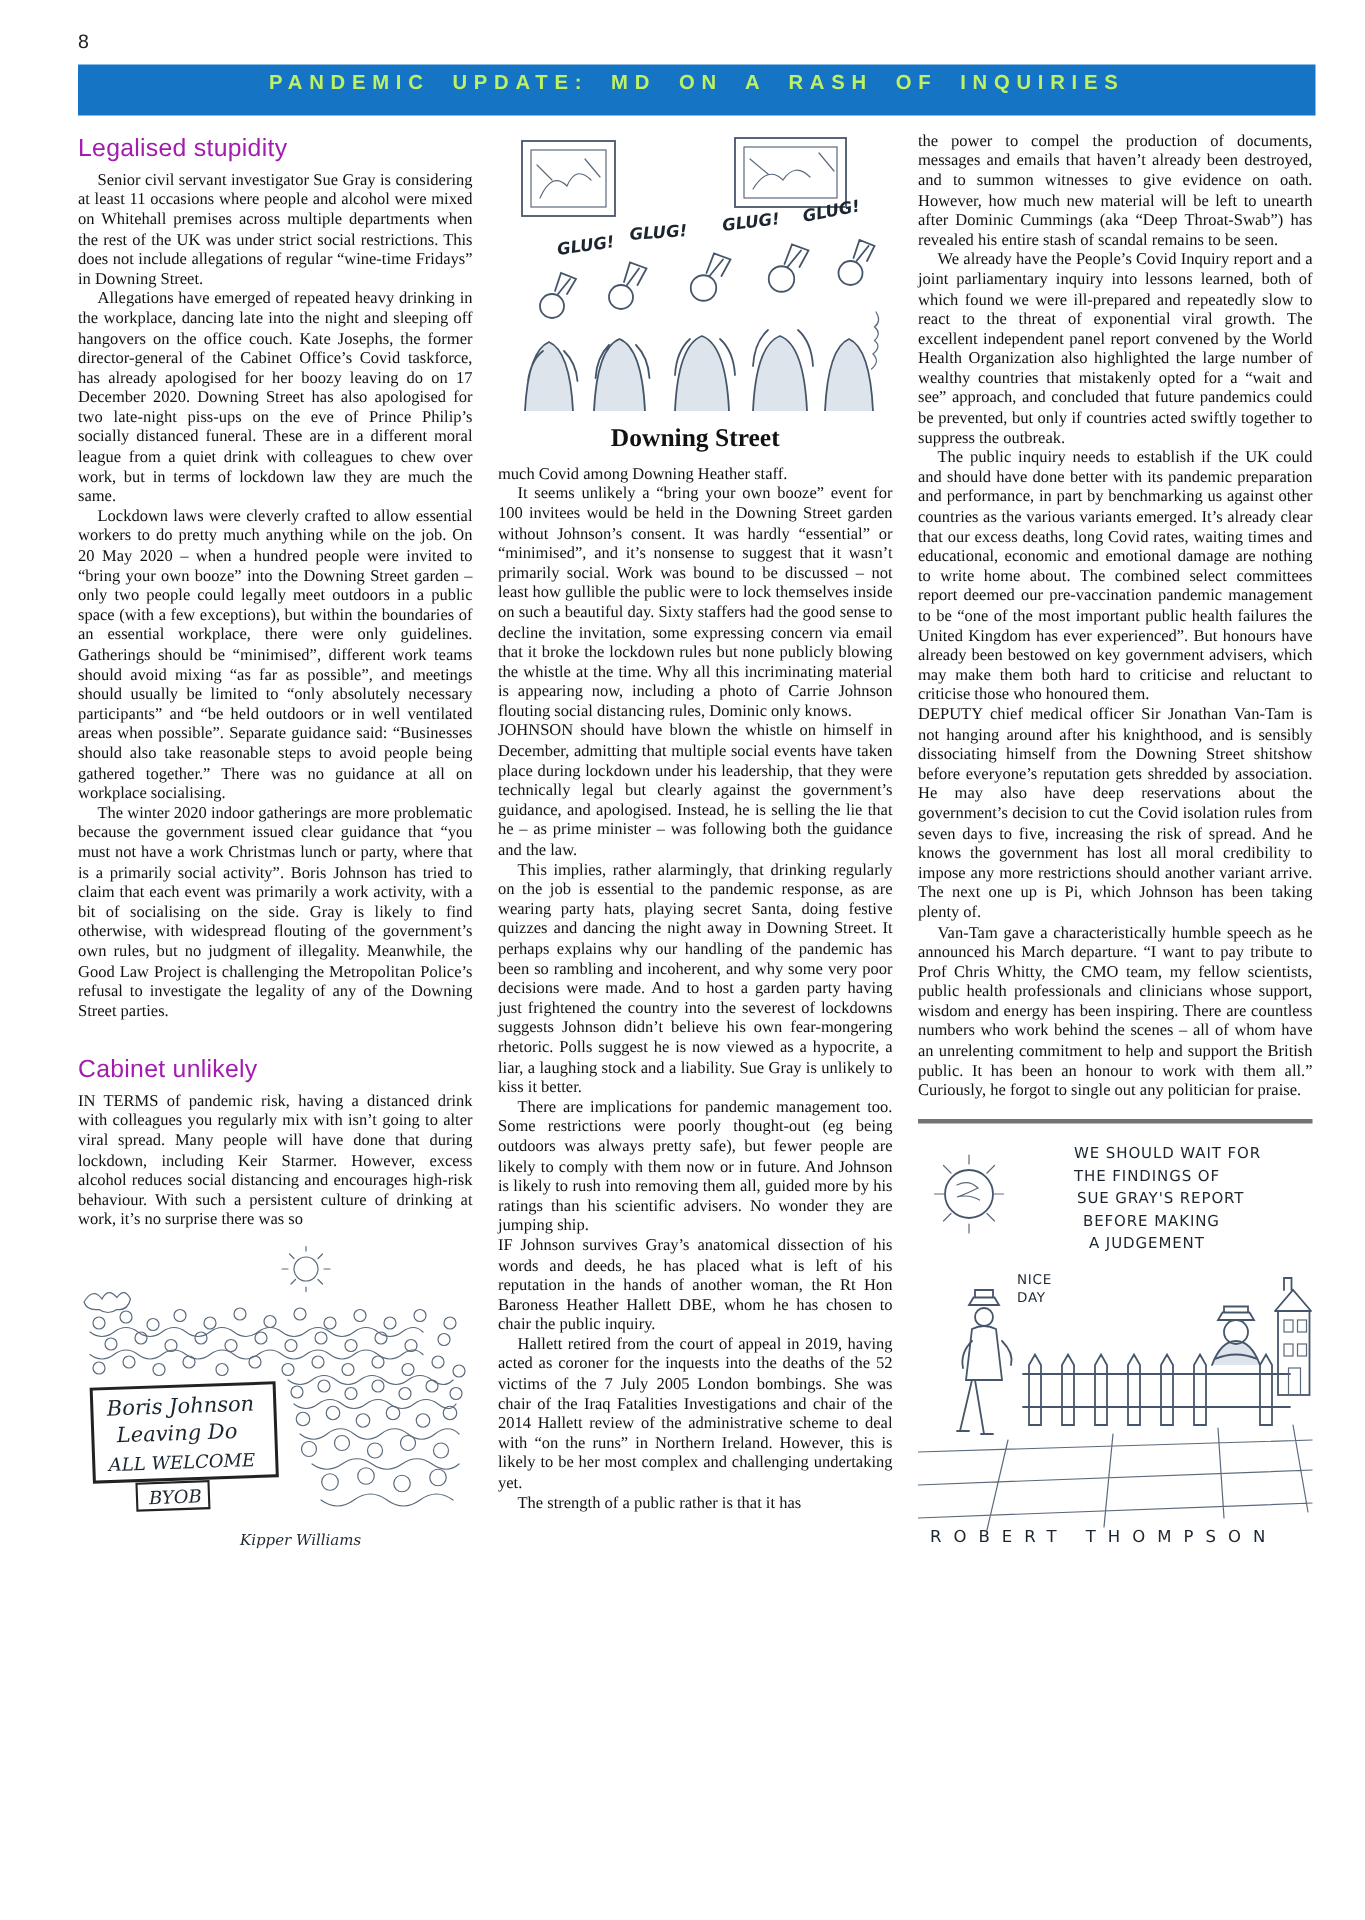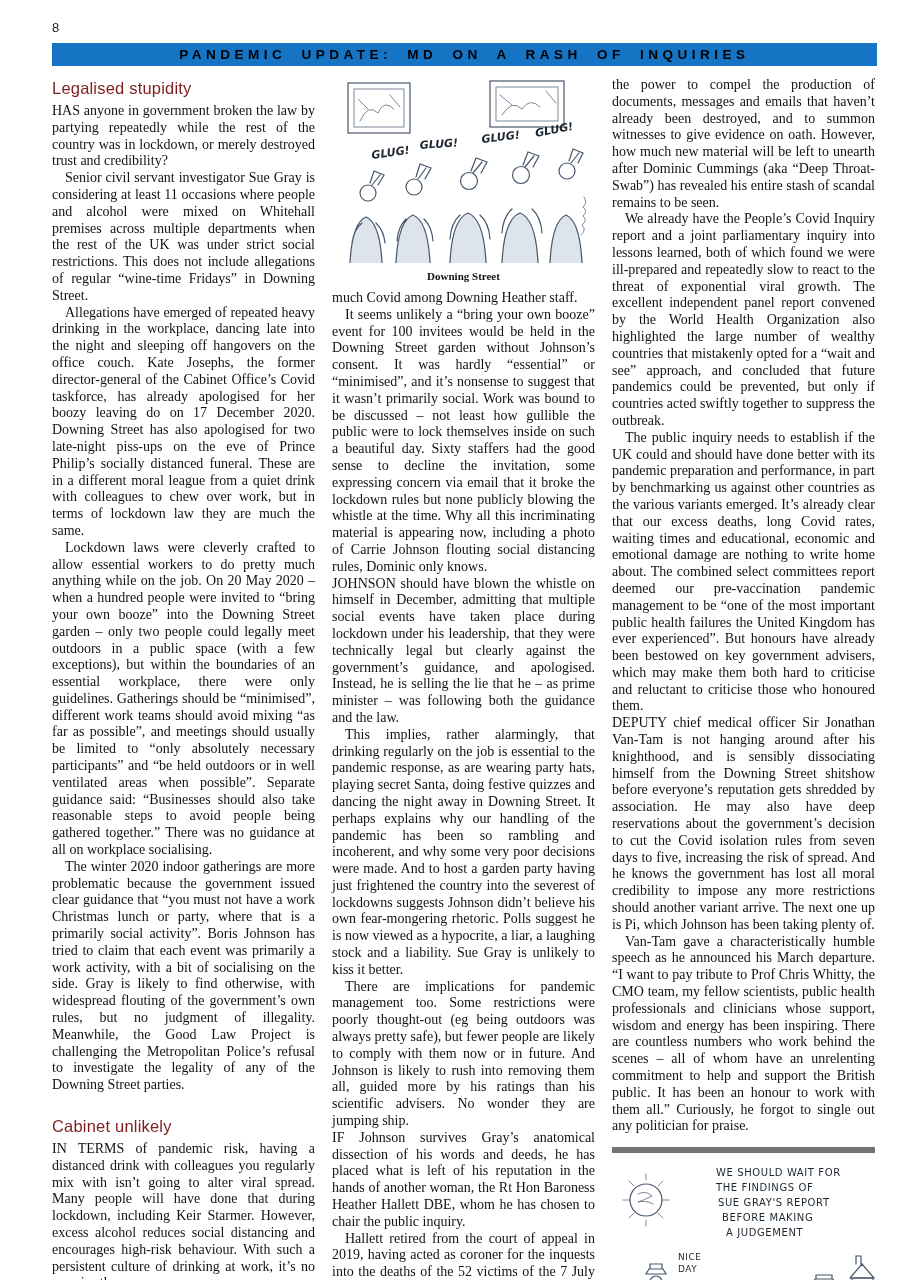--- a/index.html
+++ b/index.html
@@ -10,50 +10,50 @@
     color:#121212;
     position:relative;
     overflow:hidden;
   }
   .page { position:absolute; inset:0; padding:20px 33px 0 52px; }
   .page-num {
     font-family:"Liberation Sans", sans-serif;
     font-size:13px; color:#222; margin-bottom:8px;
   }
   .banner {
-    background:#1574c4; color:#000000;
+    background:#1574c4; color:#bef264;
     font-family:"Liberation Sans", sans-serif;
     font-weight:bold; font-size:13.5px;
     letter-spacing:4.5px; word-spacing:7px;
-    text-align:center; padding:4px 0 4px;
+    text-align:center; padding:4px 0 15px;
     margin:0 0 11px 0;
   }
   .columns { display:flex; gap:17px; align-items:flex-start; }
   .col { width:263px; flex:0 0 263px; }
   h2 {
     font-family:"Liberation Sans", sans-serif;
-    font-weight:400; font-size:16.5px; color:#7f1d1d;
+    font-weight:400; font-size:16.5px; color:#a21caf;
     margin:23px 0 5px 0; letter-spacing:0.2px;
   }
   .col > h2:first-child { margin-top:2px; }
   p {
-    font-size:14px; line-height:1.2;
+    font-size:11px; line-height:1.2;
     text-align:justify; text-indent:13px;
     color:#121212;
   }
   p.first { text-indent:0; }
   .cartoon { margin-top:10px; }
   .cartoon svg { display:block; width:100%; height:auto; }
   .cartoon-top { margin-bottom:8px; }
   .caption {
     font-family:"Liberation Serif", serif;
-    font-weight:bold; font-size:11px;
+    font-weight:bold; font-size:17px;
     text-align:center; margin:3px 0 8px;
   }
-  .ruled { border-top:6px solid #737373; padding-top:5px; margin-top:12px; }
+  .ruled { border-top:3px solid #737373; padding-top:5px; margin-top:12px; }
   
   text { fill:#1c2630; }
   .glug   { font:italic bold 11px "DejaVu Sans", sans-serif; }
   .handw  { font:10px "DejaVu Sans", sans-serif; letter-spacing:0.6px; }
   .handsm { font:9px  "DejaVu Sans", sans-serif; letter-spacing:0.5px; }
   .signtx { font:italic 14px "DejaVu Serif", serif; }
   .signtx2{ font:italic 12px "DejaVu Serif", serif; }
   .sig    { font:italic 10px "DejaVu Serif", serif; }
   .sigcap { font:11px "DejaVu Sans", sans-serif; letter-spacing:8px; }
   .ln { stroke:#46566a; fill:none; stroke-width:1.2; stroke-linecap:round; }
@@ -68,21 +68,20 @@
   <div class="page-num">8</div>
 
   <div class="banner">
     <span>PANDEMIC UPDATE: MD ON A RASH OF INQUIRIES</span>
   </div>
 
   <div class="columns">
 
     <div class="col">
       <h2>Legalised stupidity</h2>
-      <p class="first">HAS anyone in government broken the law by partying repeatedly while the rest of the country was in lockdown, or merely destroyed trust and credibility?</p>
       <p>Senior civil servant investigator Sue Gray is considering at least 11 occasions where people and alcohol were mixed on Whitehall premises across multiple departments when the rest of the UK was under strict social restrictions. This does not include allegations of regular “wine-time Fridays” in Downing Street.</p>
       <p>Allegations have emerged of repeated heavy drinking in the workplace, dancing late into the night and sleeping off hangovers on the office couch. Kate Josephs, the former director-general of the Cabinet Office’s Covid taskforce, has already apologised for her boozy leaving do on 17 December 2020. Downing Street has also apologised for two late-night piss-ups on the eve of Prince Philip’s socially distanced funeral. These are in a different moral league from a quiet drink with colleagues to chew over work, but in terms of lockdown law they are much the same.</p>
       <p>Lockdown laws were cleverly crafted to allow essential workers to do pretty much anything while on the job. On 20 May 2020 – when a hundred people were invited to “bring your own booze” into the Downing Street garden – only two people could legally meet outdoors in a public space (with a few exceptions), but within the boundaries of an essential workplace, there were only guidelines. Gatherings should be “minimised”, different work teams should avoid mixing “as far as possible”, and meetings should usually be limited to “only absolutely necessary participants” and “be held outdoors or in well ventilated areas when possible”. Separate guidance said: “Businesses should also take reasonable steps to avoid people being gathered together.” There was no guidance at all on workplace socialising.</p>
       <p>The winter 2020 indoor gatherings are more problematic because the government issued clear guidance that “you must not have a work Christmas lunch or party, where that is a primarily social activity”. Boris Johnson has tried to claim that each event was primarily a work activity, with a bit of socialising on the side. Gray is likely to find otherwise, with widespread flouting of the government’s own rules, but no judgment of illegality. Meanwhile, the Good Law Project is challenging the Metropolitan Police’s refusal to investigate the legality of any of the Downing Street parties.</p>
       <h2>Cabinet unlikely</h2>
       <p class="first">IN TERMS of pandemic risk, having a distanced drink with colleagues you regularly mix with isn’t going to alter viral spread. Many people will have done that during lockdown, including Keir Starmer. However, excess alcohol reduces social distancing and encourages high-risk behaviour. With such a persistent culture of drinking at work, it’s no surprise there was so</p>
 
       <div class="cartoon">
         <svg viewBox="0 0 263 210">
 

